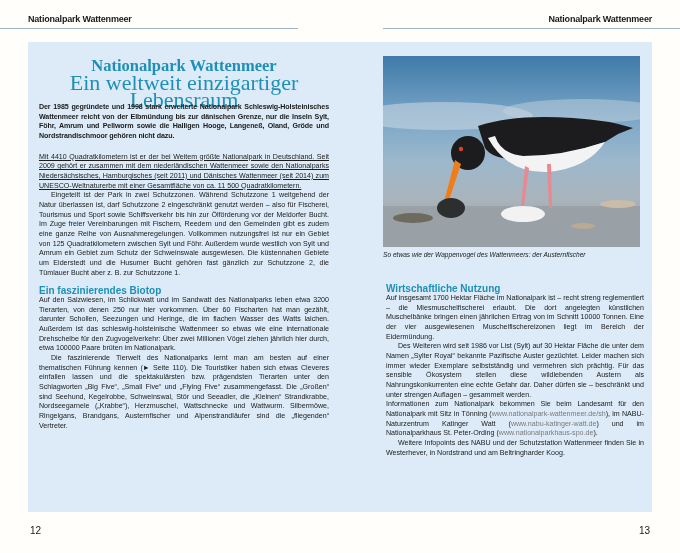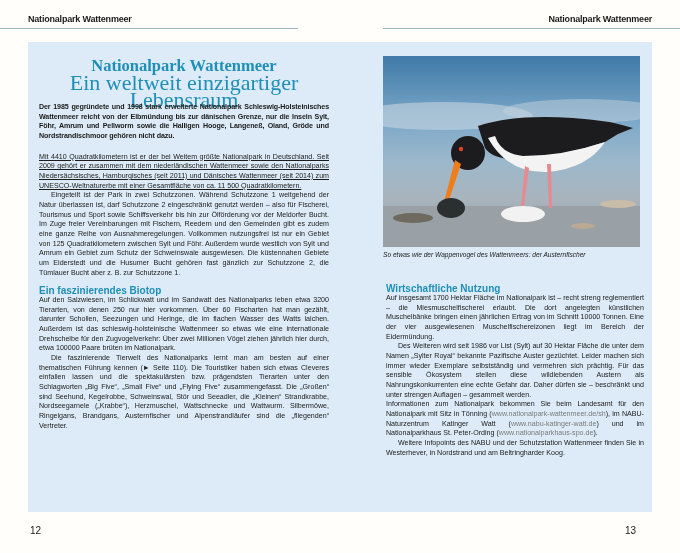--- a/index.html
+++ b/index.html
@@ -21,21 +21,21 @@
   .col { position:absolute; font-size:7.1px; line-height:9.65px; text-align:justify; }
   .col p { margin:0; }
   .col p.ind { text-indent:12px; }
   .lead { font-weight:bold; letter-spacing:-0.1px; }
   .h2 { color:#1f8fb7; font-weight:bold; font-size:10px; line-height:10px; margin:0; }
   .photo { position:absolute; left:383px; top:56px; width:257px; height:191px; overflow:hidden; }
   .caption { position:absolute; left:383px; top:251px; font-size:6.6px; font-style:italic; color:#1a1a1a; }
   .url { color:#7a7a7a; }
   .pageno { position:absolute; top:525px; font-size:10px; }
   .pageno.left { left:30px; }
-  .pageno.right { right:44px;margin-left:19px; }
+  .pageno.right { right:30px;margin-left:19px; }
 </style>
 </head>
 <body>
 
 <div class="runhead left">Nationalpark Wattenmeer</div>
 <div class="runhead right">Nationalpark Wattenmeer</div>
 <div class="rule left"></div>
 <div class="rule right"></div>
 
 <div class="box left"></div>

